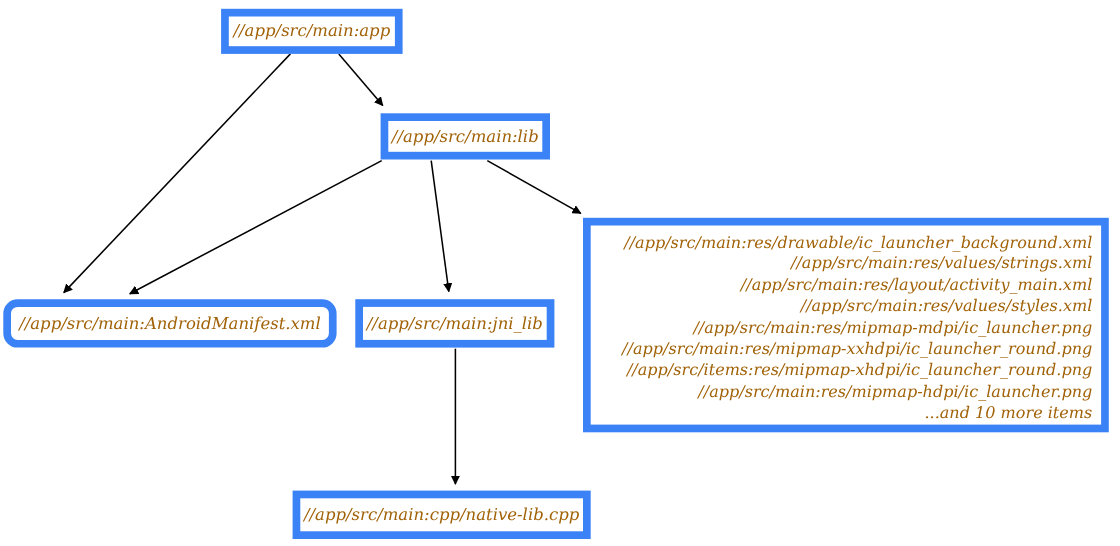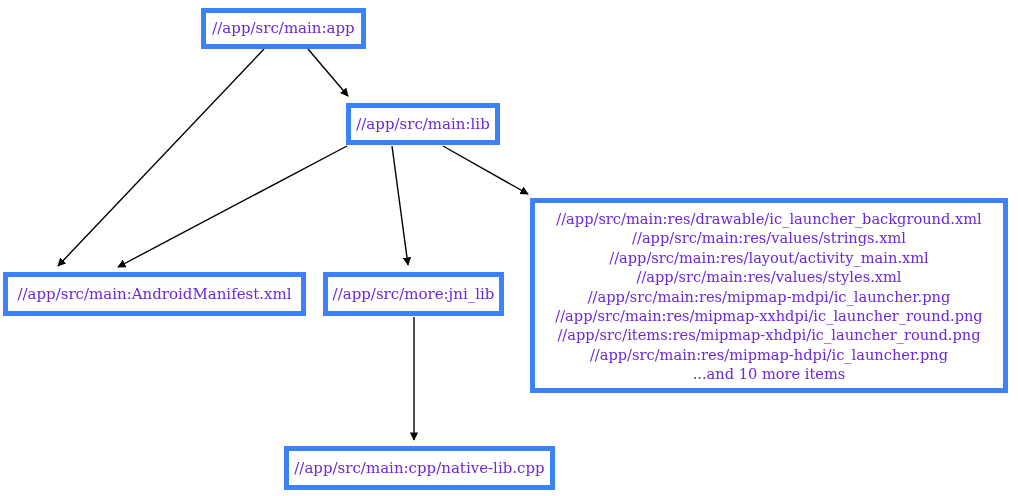--- a/index.html
+++ b/index.html
@@ -20,48 +20,49 @@
     position: absolute;
     left: 0;
     top: 0;
     width: 1018px;
     height: 496px;
     pointer-events: none;
   }
   .node {
     position: absolute;
     box-sizing: border-box;
-    border: 5px solid #3b82f6;
+    border: 7px solid #3b82f6;
     background: #ffffff;
     display: flex;
     align-items: center;
     justify-content: center;
-    color: #6d28d9;
+    color: #a16207;
     font-size: 15px;
     line-height: 1.0;
     white-space: nowrap;
     text-align: center;
+    font-style: italic;
   }
   .node.multiline {
     display: block;
     white-space: normal;
     padding: 6px 8px 5px 8px;
     line-height: 19.4px;
     font-size: 14.6px;
   }
   .node.multiline .line {
     display: block;
-    text-align: center;
+    text-align: right;
   }
   #node-app      { left: 201px; top: 8px;   width: 165px; height: 41px; }
   #node-lib      { left: 302px; top: 103px; width: 154px; height: 42px; margin-left: 44px; }
-  #node-manifest { left: 3px;   top: 272px; width: 303px; height: 44px; }
+  #node-manifest { left: 3px;   top: 272px; width: 303px; height: 44px; border-radius: 13px; }
   #node-jnilib   { left: 323px; top: 272px; width: 181px; height: 44px; }
   #node-res      { left: 530px; top: 198px; width: 478px; height: 195px; }
-  #node-cpp      { left: 284px; top: 446px; width: 271px; height: 44px; }
+  #node-cpp      { left: 266px; top: 446px; width: 271px; height: 44px; }
 </style>
 </head>
 <body>
 
 <div id="canvas">
 
   <svg id="edges" viewBox="0 0 1018 496">
     <defs>
       <marker id="arrow" viewBox="0 0 10 10" refX="9" refY="5" markerWidth="6" markerHeight="6" orient="auto-start-reverse">
         <path d="M 0 0 L 10 5 L 0 10 z" fill="#000000"></path>
@@ -87,21 +88,21 @@
 
   <div class="node" id="node-lib">
     <span>//app/src/main:lib</span>
   </div>
 
   <div class="node" id="node-manifest">
     <span>//app/src/main:AndroidManifest.xml</span>
   </div>
 
   <div class="node" id="node-jnilib">
-    <span>//app/src/more:jni_lib</span>
+    <span>//app/src/main:jni_lib</span>
   </div>
 
   <div class="node" id="node-cpp">
     <span>//app/src/main:cpp/native-lib.cpp</span>
   </div>
 
   <div class="node multiline" id="node-res">
     <span class="line">//app/src/main:res/drawable/ic_launcher_background.xml</span>
     <span class="line">//app/src/main:res/values/strings.xml</span>
     <span class="line">//app/src/main:res/layout/activity_main.xml</span>

